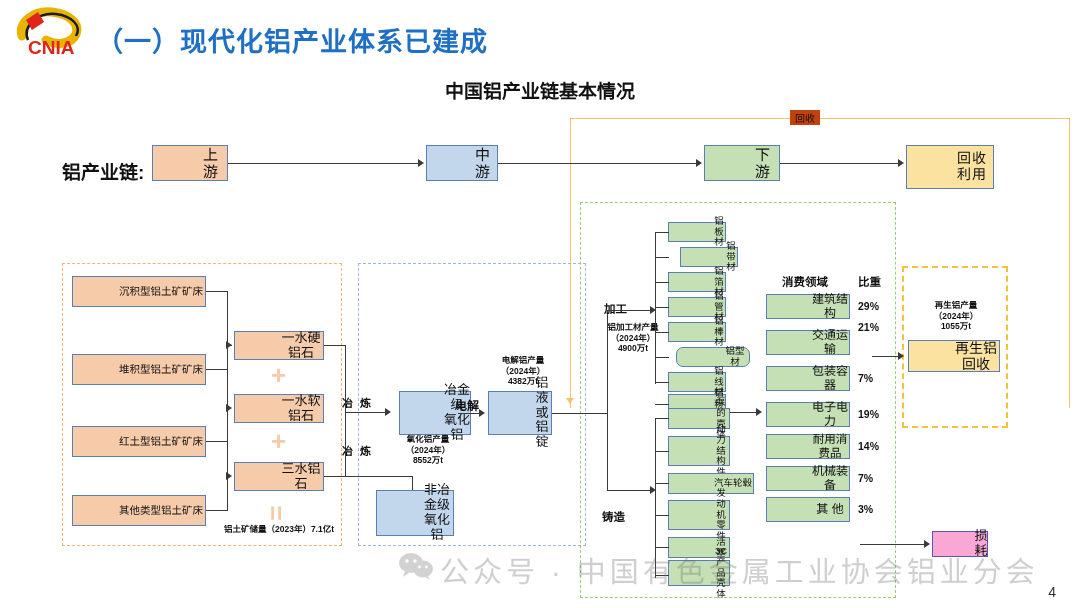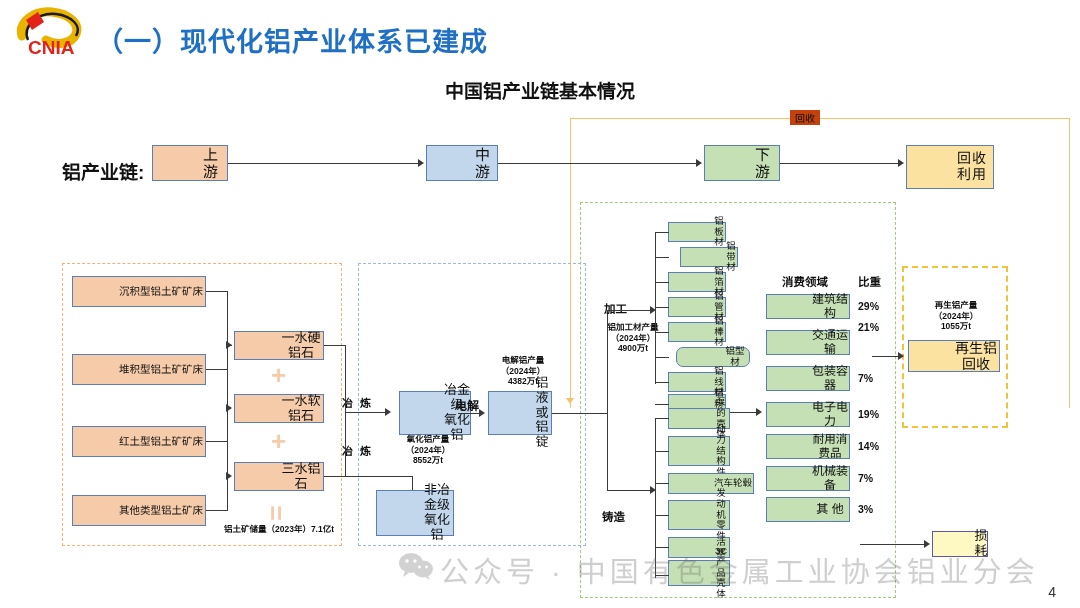--- a/index.html
+++ b/index.html
@@ -30,21 +30,21 @@
     position:absolute;box-sizing:border-box;
     display:flex;align-items:center;justify-content:center;
     text-align:center;line-height:1.15;
     border:1px solid #5B7FB4;
     font-size:13px;color:#111;padding-left:44px;
   }
   .peach{background:#F6CBA9;}
   .blue{background:#C3D7EC;}
   .green{background:#C5E0B4;}
   .amber{background:#FBE2A0;}
-  .violet{background:#fef9c3;border-color:#5B55B8;}
+  .violet{background:#f9a8d4;border-color:#5B55B8;}
 
   .chain-node{font-size:15px;letter-spacing:3px;}
 
   .small-node{font-size:10.5px;}
   .mini-node{font-size:9.5px;}
 
   
   .group{position:absolute;box-sizing:border-box;}
   .g-orange{border:1.5px dashed #F3B277;}
   .g-blue{border:1.5px dashed #9BB7DB;}

